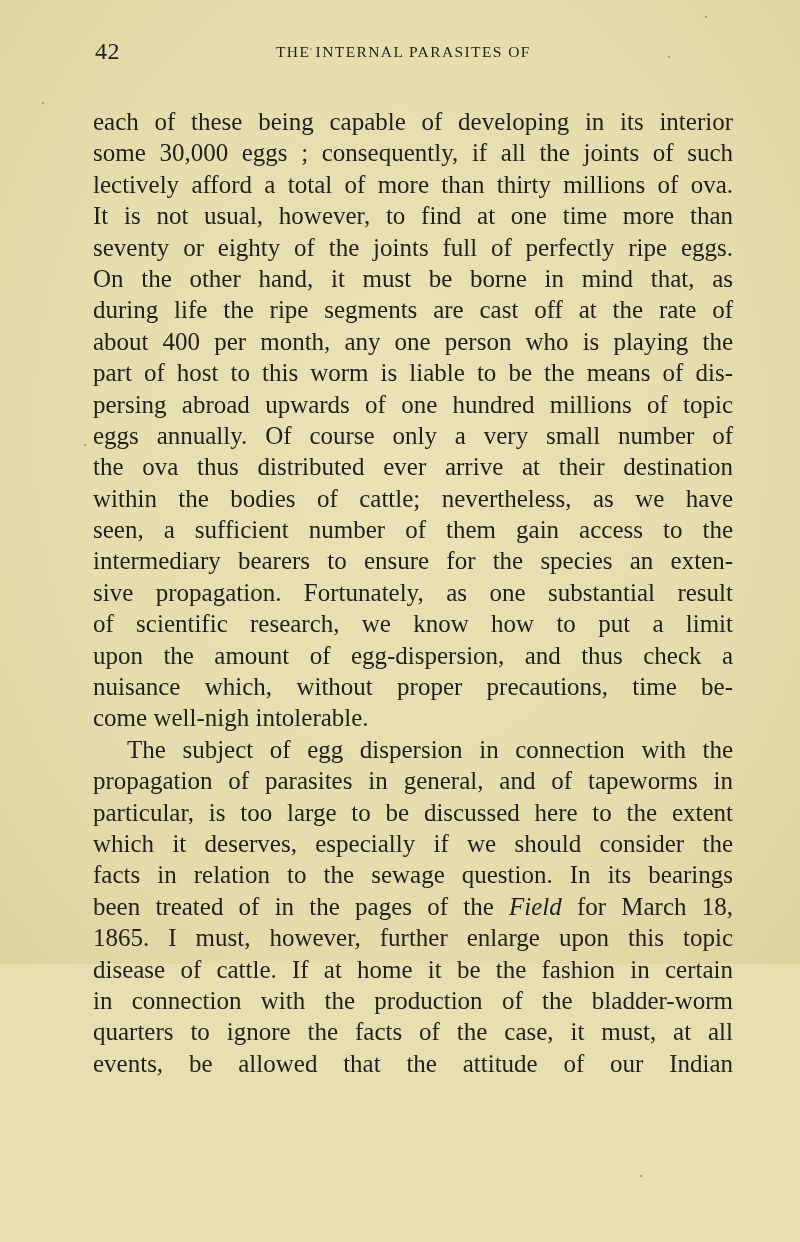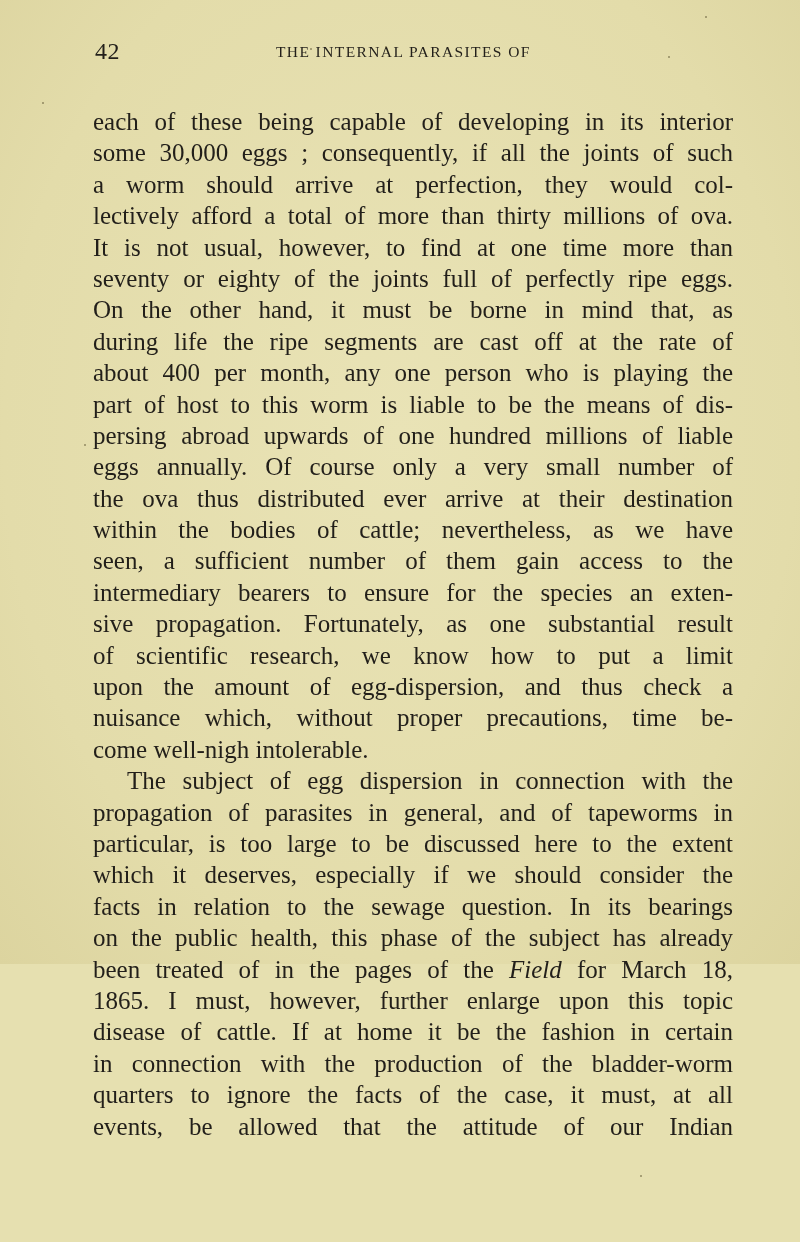--- a/index.html
+++ b/index.html
@@ -73,48 +73,46 @@
 
   <div class="header">
     <span class="page-number">42</span>
     <span class="running-title">THE INTERNAL PARASITES OF</span>
   </div>
 
   <div class="body-text">
     <div>
       <span class="line">each of these being capable of developing in its interior</span>
       <span class="line">some 30,000 eggs ; consequently, if all the joints of such</span>
-      <span class="line">a worm should arrive at perfection, they would col-</span>
       <span class="line">lectively afford a total of more than thirty millions of ova.</span>
       <span class="line">It is not usual, however, to find at one time more than</span>
       <span class="line">seventy or eighty of the joints full of perfectly ripe eggs.</span>
       <span class="line">On the other hand, it must be borne in mind that, as</span>
       <span class="line">during life the ripe segments are cast off at the rate of</span>
       <span class="line">about 400 per month, any one person who is playing the</span>
       <span class="line">part of host to this worm is liable to be the means of dis-</span>
-      <span class="line">persing abroad upwards of one hundred millions of liable</span>
+      <span class="line">persing abroad upwards of one hundred millions of topic</span>
       <span class="line">eggs annually.  Of course only a very small number of</span>
       <span class="line">the ova thus distributed ever arrive at their destination</span>
       <span class="line">within the bodies of cattle; nevertheless, as we have</span>
       <span class="line">seen, a sufficient number of them gain access to the</span>
       <span class="line">intermediary bearers to ensure for the species an exten-</span>
       <span class="line">sive propagation.  Fortunately, as one substantial result</span>
       <span class="line">of scientific research, we know how to put a limit</span>
       <span class="line">upon the amount of egg-dispersion, and thus check a</span>
       <span class="line">nuisance which, without proper precautions, time be-</span>
       <span class="line last">come well-nigh intolerable.</span>
     </div>
 
     <div>
       <span class="line indent">The subject of egg dispersion in connection with the</span>
       <span class="line">propagation of parasites in general, and of tapeworms in</span>
       <span class="line">particular, is too large to be discussed here to the extent</span>
       <span class="line">which it deserves, especially if we should consider the</span>
       <span class="line">facts in relation to the sewage question.  In its bearings</span>
-      <span class="line">on the public health, this phase of the subject has already</span>
       <span class="line"><span>been treated of in the pages of the </span><span class="ital">Field</span><span> for March 18,</span></span>
       <span class="line">1865.  I must, however, further enlarge upon this topic</span>
       <span class="line">disease of cattle.  If at home it be the fashion in certain</span>
       <span class="line">in connection with the production of the bladder-worm</span>
       <span class="line">quarters to ignore the facts of the case, it must, at all</span>
       <span class="line">events, be allowed that the attitude of our Indian</span>
     </div>
   </div>
 
   <span class="speck" style="left:310px;top:48px"></span>

